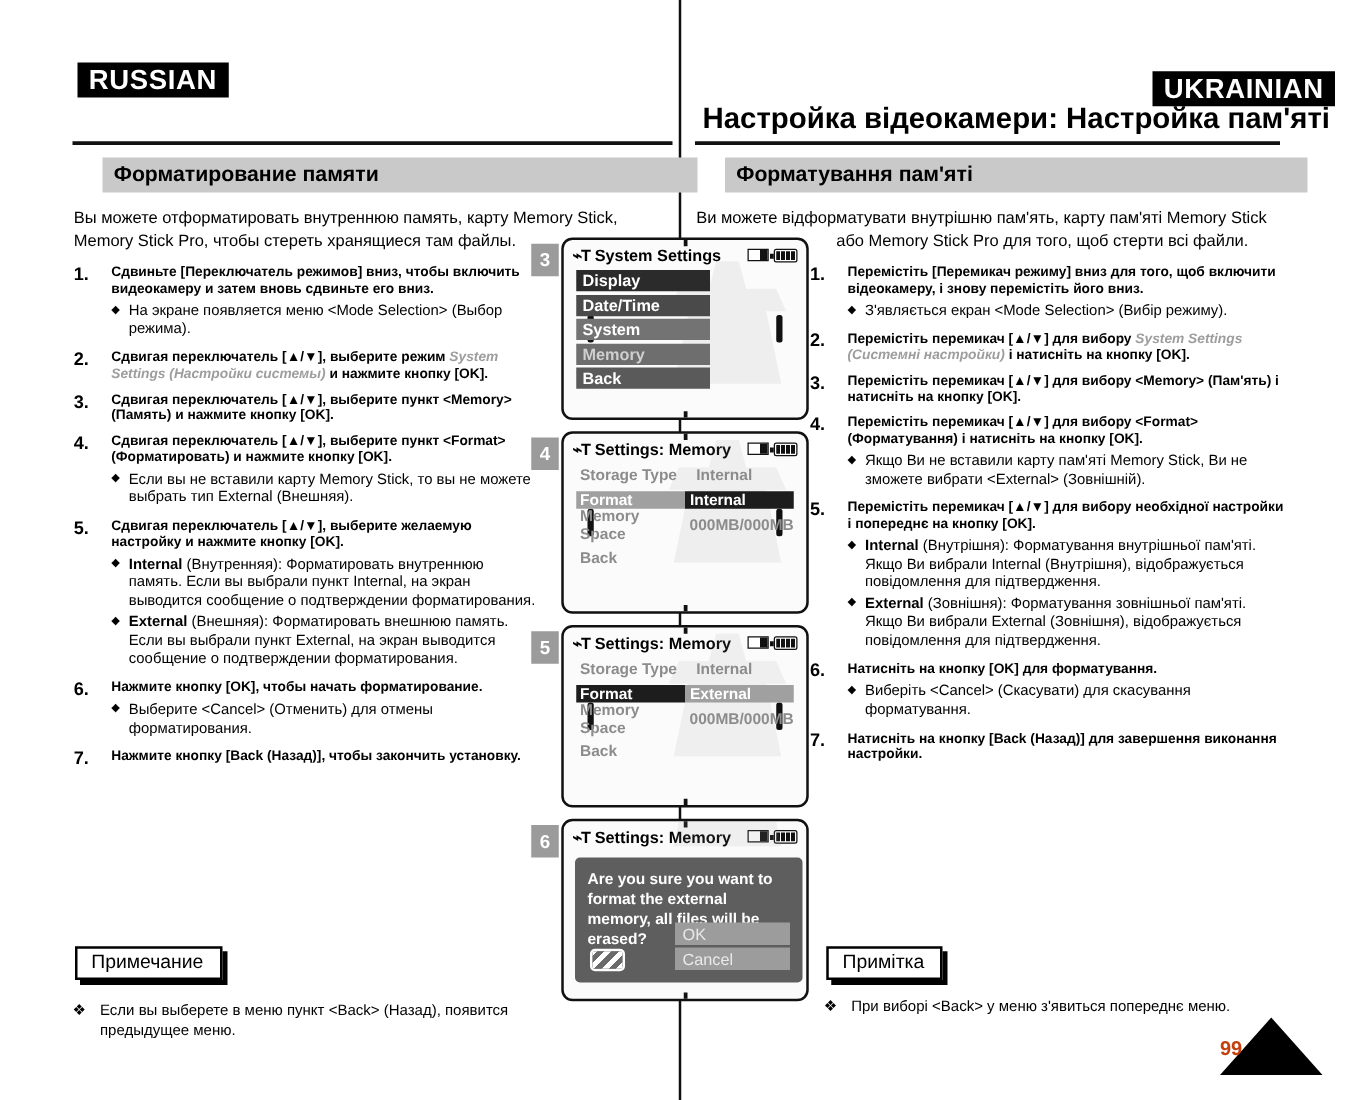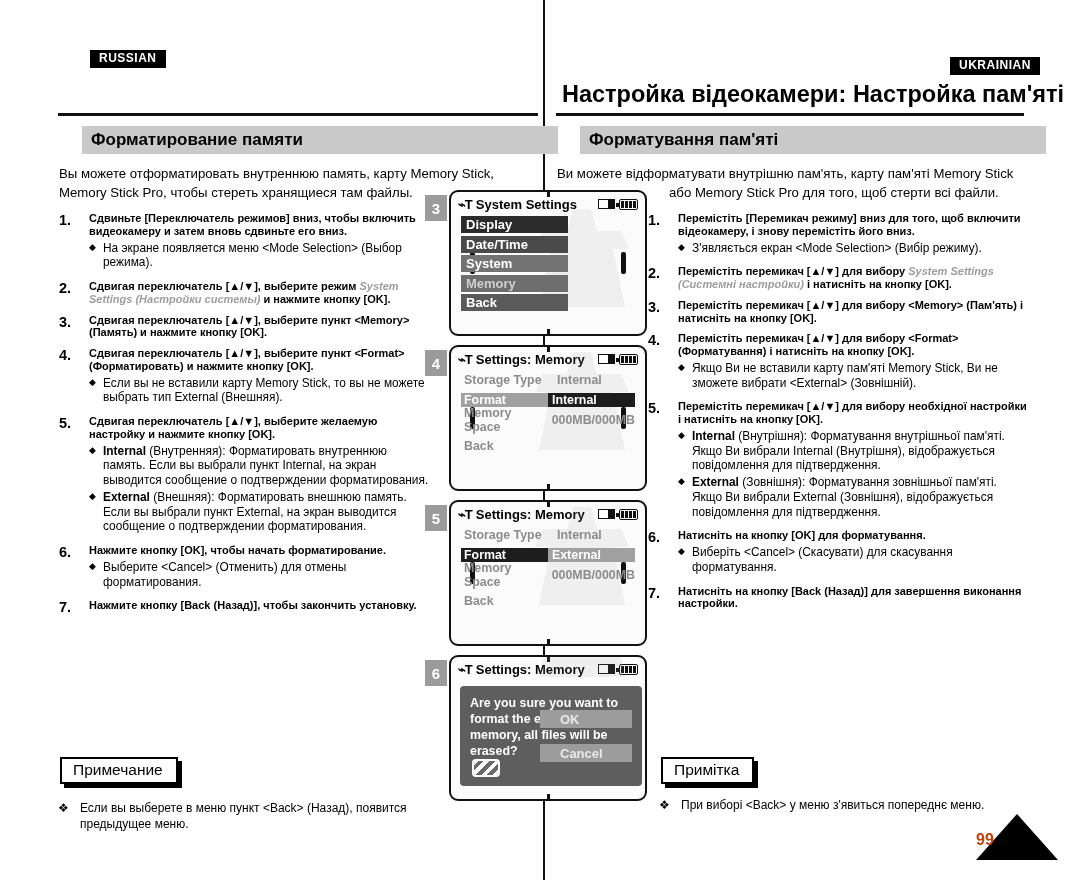--- a/index.html
+++ b/index.html
@@ -15,24 +15,23 @@
   
   .v-divider {
     position: absolute; left: 543px; top: 0; width: 2px; height: 880px;
     background: #101010;
   }
 
   
   .lang-tag {
     position: absolute;
     background: #000; color: #fff;
-    font-weight: bold; font-size: 12px; letter-spacing: .5px;
+    font-weight: bold; font-size: 22px; letter-spacing: .5px;
     padding: 2px 9px 3px 9px;
     line-height: 1.05;
-    margin-left: 28px;
   }
   .lang-ru { left: 62px; top: 50px; }
   .lang-uk { left: 922px; top: 57px; text-align: center; }
 
   
   .chapter {
     position: absolute;
     font-weight: bold; font-size: 23.5px; line-height: 1.1;
     white-space: nowrap;
   }
@@ -230,22 +229,22 @@
     position: absolute; left: 9px; top: 5px;
     width: 182px; height: 100px;
     background: #5e5e5e; border-radius: 4px;
     padding: 9px 10px; z-index: 3;
   }
   .dlg-text {
     color: #fff; font-weight: bold; font-size: 12.4px; line-height: 1.3;
   }
   .dlg-btns { position: absolute; right: 10px; bottom: 8px; width: 92px; }
   .dlg-btn {
-    height: 18px; display: flex; align-items: center; padding-left: 20px;
-    font-weight: bold; font-size: 13px; margin-bottom: 16px;
+    height: 18px; display: flex; align-items: center; padding-left: 6px;
+    font-weight: normal; font-size: 13px; margin-bottom: 2px;
   }
   .dlg-ok { background: #9c9c9c; color: #e9e9e9; }
   .dlg-cancel { background: #9c9c9c; color: #e9e9e9; }
   .dlg-warn {
     position: absolute; left: 12px; bottom: 9px;
     width: 28px; height: 18px;
     border: 2px solid #fff; border-radius: 4px;
     background: #6a6a6a; overflow: hidden;
   }
   .dlg-warn i {
@@ -391,21 +390,21 @@
             <div class="bullet">
               <span class="dia">◆</span>
               <span class="btxt">Якщо Ви не вставили карту пам'яті Memory Stick, Ви не зможете вибрати &lt;External&gt; (Зовнішній).</span>
             </div>
           </div>
         </div>
       </div>
       <div class="step">
         <div class="step-num">5.</div>
         <div class="step-body">
-          <div class="step-text">Перемістіть перемикач [▲/▼] для вибору необхідної настройки і натисніть на кнопку [OK].</div>
+          <div class="step-text">Перемістіть перемикач [▲/▼] для вибору необхідної настройки і попереднє на кнопку [OK].</div>
           <div class="bullets">
             <div class="bullet">
               <span class="dia">◆</span>
               <span class="btxt"><b>Internal</b> (Внутрішня): Форматування внутрішньої пам'яті. Якщо Ви вибрали Internal (Внутрішня), відображується повідомлення для підтвердження.</span>
             </div>
             <div class="bullet">
               <span class="dia">◆</span>
               <span class="btxt"><b>External</b> (Зовнішня): Форматування зовнішньої пам'яті. Якщо Ви вибрали External (Зовнішня), відображується повідомлення для підтвердження.</span>
             </div>
           </div>

